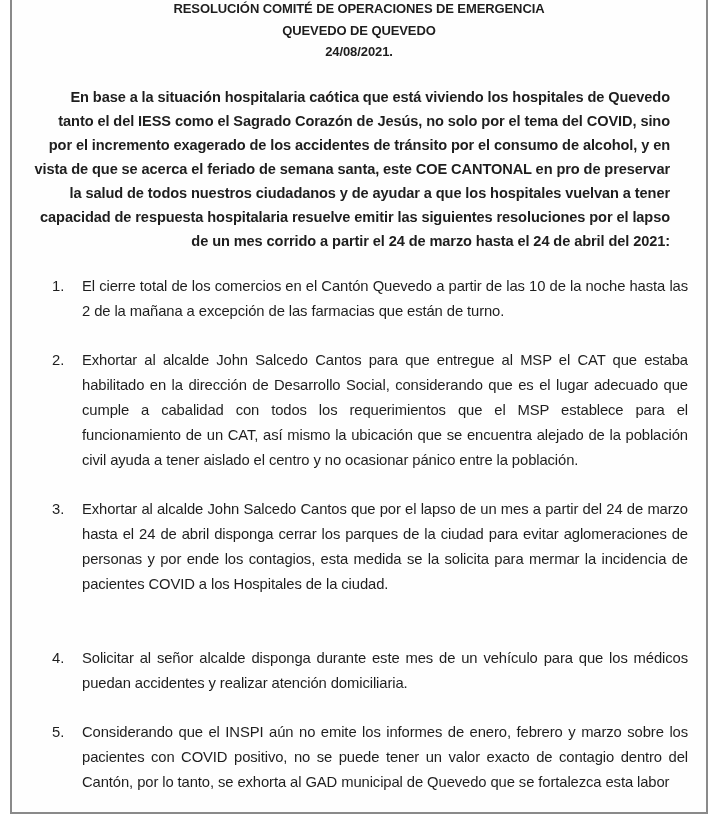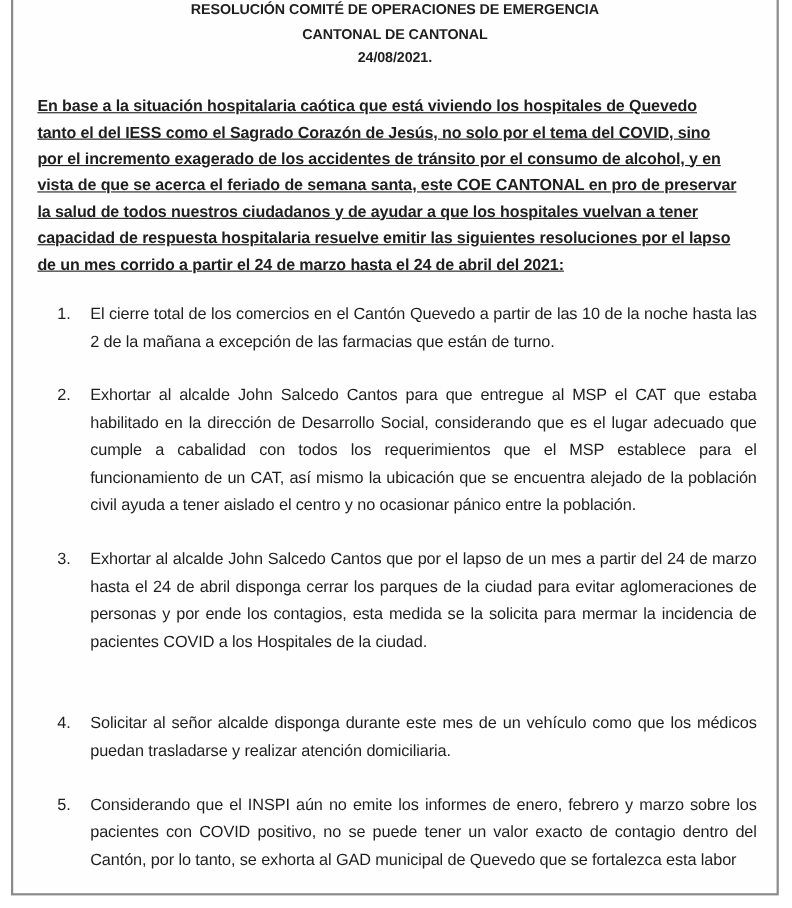--- a/index.html
+++ b/index.html
@@ -33,26 +33,25 @@
   }
   .title-block {
     text-align: center;
     font-weight: bold;
     font-size: 13px;
     line-height: 21.5px;
     letter-spacing: -0.1px;
   }
   .intro {
     margin: 22px 20px 0 6px;
-    text-align: left;
+    text-align: right;
     font-weight: bold;
     font-size: 14.6px;
     line-height: 24px;
     letter-spacing: -0.1px;
-    text-decoration: underline;
   }
   .resolutions {
     margin-top: 21px;
     padding-left: 24px;
     padding-right: 2px;
   }
   .res-item {
     display: flex;
     margin-bottom: 24px;
     font-size: 14.8px;
@@ -76,21 +75,21 @@
 </style>
 </head>
 <body>
 
 <div class="canvas">
   <div class="page">
     <div class="content">
 
       <div class="title-block">
         <div class="title-line">RESOLUCIÓN COMITÉ DE OPERACIONES DE EMERGENCIA</div>
-        <div class="title-line">CANTONAL DE CANTONAL</div>
+        <div class="title-line">QUEVEDO DE QUEVEDO</div>
         <div class="title-line">24/08/2021.</div>
       </div>
 
       <p class="intro">En base a la situación hospitalaria caótica que está viviendo los hospitales de Quevedo tanto el del IESS como el Sagrado Corazón de Jesús, no solo por el tema del COVID, sino por el incremento exagerado de los accidentes de tránsito por el consumo de alcohol, y en vista de que se acerca el feriado de semana santa, este COE CANTONAL en pro de preservar la salud de todos nuestros ciudadanos y de ayudar a que los hospitales vuelvan a tener capacidad de respuesta hospitalaria resuelve emitir las siguientes resoluciones por el lapso de un mes corrido a partir el 24 de marzo hasta el 24 de abril del 2021:</p>
 
       <div class="resolutions">
 
         <div class="res-item">
           <span class="num">1.</span>
           <span class="txt">El cierre total de los comercios en el Cantón Quevedo a partir de las 10 de la noche hasta las 2 de la mañana a excepción de las farmacias que están de turno.</span>
@@ -101,21 +100,21 @@
           <span class="txt">Exhortar al alcalde John Salcedo Cantos para que entregue al MSP el CAT que estaba habilitado en la dirección de Desarrollo Social, considerando que es el lugar adecuado que cumple a cabalidad con todos los requerimientos que el MSP establece para el funcionamiento de un CAT, así mismo la ubicación que se encuentra alejado de la población civil ayuda a tener aislado el centro y no ocasionar pánico entre la población.</span>
         </div>
 
         <div class="res-item">
           <span class="num">3.</span>
           <span class="txt">Exhortar al alcalde John Salcedo Cantos que por el lapso de un mes a partir del 24 de marzo hasta el 24 de abril disponga cerrar los parques de la ciudad para evitar aglomeraciones de personas y por ende los contagios, esta medida se la solicita para mermar la incidencia de pacientes COVID a los Hospitales de la ciudad.</span>
         </div>
 
         <div class="res-item extra-gap">
           <span class="num">4.</span>
-          <span class="txt">Solicitar al señor alcalde disponga durante este mes de un vehículo como que los médicos puedan trasladarse y realizar atención domiciliaria.</span>
+          <span class="txt">Solicitar al señor alcalde disponga durante este mes de un vehículo para que los médicos puedan accidentes y realizar atención domiciliaria.</span>
         </div>
 
         <div class="res-item">
           <span class="num">5.</span>
           <span class="txt">Considerando que el INSPI aún no emite los informes de enero, febrero y marzo sobre los pacientes con COVID positivo, no se puede tener un valor exacto de contagio dentro del Cantón, por lo tanto, se exhorta al GAD municipal de Quevedo que se fortalezca esta labor</span>
         </div>
 
       </div>
     </div>
   </div>

